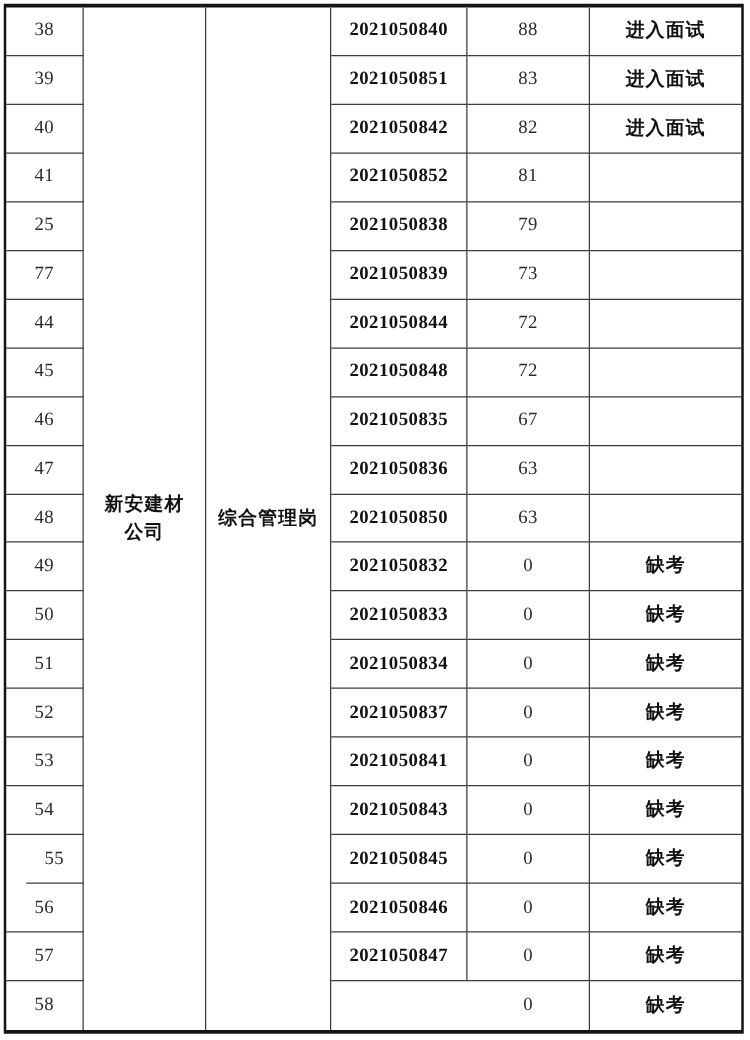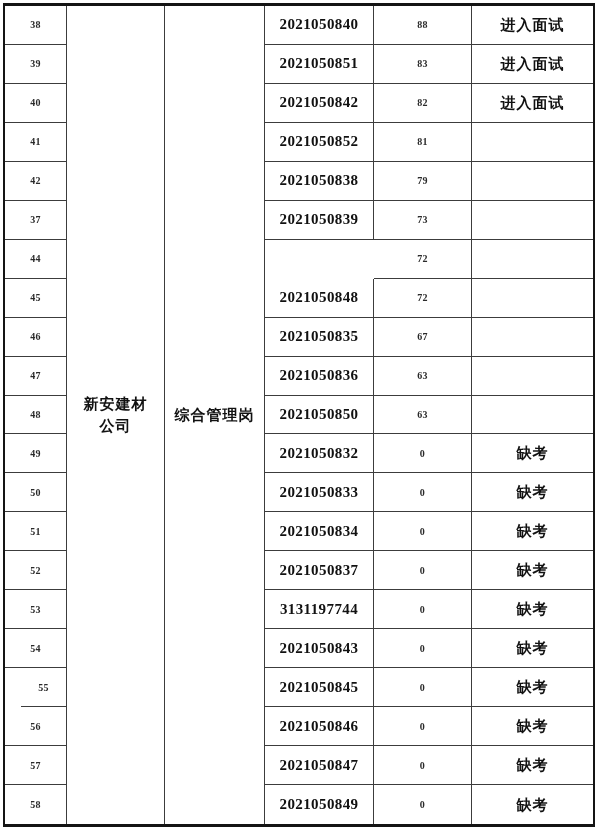--- a/index.html
+++ b/index.html
@@ -35,22 +35,22 @@
     display:flex;
     flex-direction:column;
     align-items:center;
     justify-content:center;
     text-align:center;
     overflow:hidden;
   }
   .lastcol{border-right:none;}
   .lastrow{border-bottom:none;}
   .num{
-    font-size:10px;
-    font-weight:700;
+    font-size:15px;
+    font-weight:400;
     color:#2a2a2a;
     letter-spacing:0.3px;
   }
   .examid{
     font-size:15px;
     font-weight:700;
     color:#111111;
     letter-spacing:0.4px;
   }
   .cn{
@@ -86,29 +86,30 @@
       <div class="cell num" style="grid-area: 2 / 5;">83</div>
       <div class="cell cn lastcol" style="grid-area: 2 / 6;">进入面试</div>
       <div class="cell num" style="grid-area: 3 / 1;">40</div>
       <div class="cell examid" style="grid-area: 3 / 4;">2021050842</div>
       <div class="cell num" style="grid-area: 3 / 5;">82</div>
       <div class="cell cn lastcol" style="grid-area: 3 / 6;">进入面试</div>
       <div class="cell num" style="grid-area: 4 / 1;">41</div>
       <div class="cell examid" style="grid-area: 4 / 4;">2021050852</div>
       <div class="cell num" style="grid-area: 4 / 5;">81</div>
       <div class="cell cn lastcol" style="grid-area: 4 / 6;"></div>
-      <div class="cell num" style="grid-area: 5 / 1;">42</div>
+      <div class="cell num" style="grid-area: 5 / 1;">25</div>
       <div class="cell examid" style="grid-area: 5 / 4; text-align: right;">2021050838</div>
       <div class="cell num" style="grid-area: 5 / 5;">79</div>
       <div class="cell cn lastcol" style="grid-area: 5 / 6;"></div>
-      <div class="cell num" style="grid-area: 6 / 1;">37</div>
+      <div class="cell num" style="grid-area: 6 / 1;">77</div>
       <div class="cell examid" style="grid-area: 6 / 4;">2021050839</div>
       <div class="cell num" style="grid-area: 6 / 5;">73</div>
       <div class="cell cn lastcol" style="grid-area: 6 / 6;"></div>
       <div class="cell num" style="grid-area: 7 / 1;">44</div>
+      <div class="cell examid" style="grid-area: 7 / 4;">2021050844</div>
       <div class="cell num" style="grid-area: 7 / 5;">72</div>
       <div class="cell cn lastcol" style="grid-area: 7 / 6;"></div>
       <div class="cell num" style="grid-area: 8 / 1;">45</div>
       <div class="cell examid" style="grid-area: 8 / 4;">2021050848</div>
       <div class="cell num" style="grid-area: 8 / 5;">72</div>
       <div class="cell cn lastcol" style="grid-area: 8 / 6;"></div>
       <div class="cell num" style="grid-area: 9 / 1;">46</div>
       <div class="cell examid" style="grid-area: 9 / 4;">2021050835</div>
       <div class="cell num" style="grid-area: 9 / 5;">67</div>
       <div class="cell cn lastcol" style="grid-area: 9 / 6;"></div>
@@ -130,37 +131,36 @@
       <div class="cell cn lastcol" style="grid-area: 13 / 6;">缺考</div>
       <div class="cell num" style="grid-area: 14 / 1;">51</div>
       <div class="cell examid" style="grid-area: 14 / 4; text-align: right;">2021050834</div>
       <div class="cell num" style="grid-area: 14 / 5;">0</div>
       <div class="cell cn lastcol" style="grid-area: 14 / 6;">缺考</div>
       <div class="cell num" style="grid-area: 15 / 1;">52</div>
       <div class="cell examid" style="grid-area: 15 / 4;">2021050837</div>
       <div class="cell num" style="grid-area: 15 / 5;">0</div>
       <div class="cell cn lastcol" style="grid-area: 15 / 6;">缺考</div>
       <div class="cell num" style="grid-area: 16 / 1;">53</div>
-      <div class="cell examid" style="grid-area: 16 / 4;">3131197744</div>
+      <div class="cell examid" style="grid-area: 16 / 4;">2021050841</div>
       <div class="cell num" style="grid-area: 16 / 5;">0</div>
       <div class="cell cn lastcol" style="grid-area: 16 / 6;">缺考</div>
       <div class="cell num" style="grid-area: 17 / 1;">54</div>
       <div class="cell examid" style="grid-area: 17 / 4;">2021050843</div>
       <div class="cell num" style="grid-area: 17 / 5;">0</div>
       <div class="cell cn lastcol" style="grid-area: 17 / 6;">缺考</div>
       <div class="cell num" style="grid-area: 18 / 1; margin-left: 16px;">55</div>
       <div class="cell examid" style="grid-area: 18 / 4;">2021050845</div>
       <div class="cell num" style="grid-area: 18 / 5;">0</div>
       <div class="cell cn lastcol" style="grid-area: 18 / 6;">缺考</div>
       <div class="cell num" style="grid-area: 19 / 1;">56</div>
       <div class="cell examid" style="grid-area: 19 / 4;">2021050846</div>
       <div class="cell num" style="grid-area: 19 / 5;">0</div>
       <div class="cell cn lastcol" style="grid-area: 19 / 6;">缺考</div>
       <div class="cell num" style="grid-area: 20 / 1;">57</div>
       <div class="cell examid" style="grid-area: 20 / 4;">2021050847</div>
       <div class="cell num" style="grid-area: 20 / 5;">0</div>
       <div class="cell cn lastcol" style="grid-area: 20 / 6;">缺考</div>
       <div class="cell num lastrow" style="grid-area: 21 / 1;">58</div>
-      <div class="cell examid lastrow" style="grid-area: 21 / 4;">2021050849</div>
       <div class="cell num lastrow" style="grid-area: 21 / 5;">0</div>
       <div class="cell cn lastrow lastcol" style="grid-area: 21 / 6;">缺考</div>
     </div>
 </div>
 
 </body></html>

